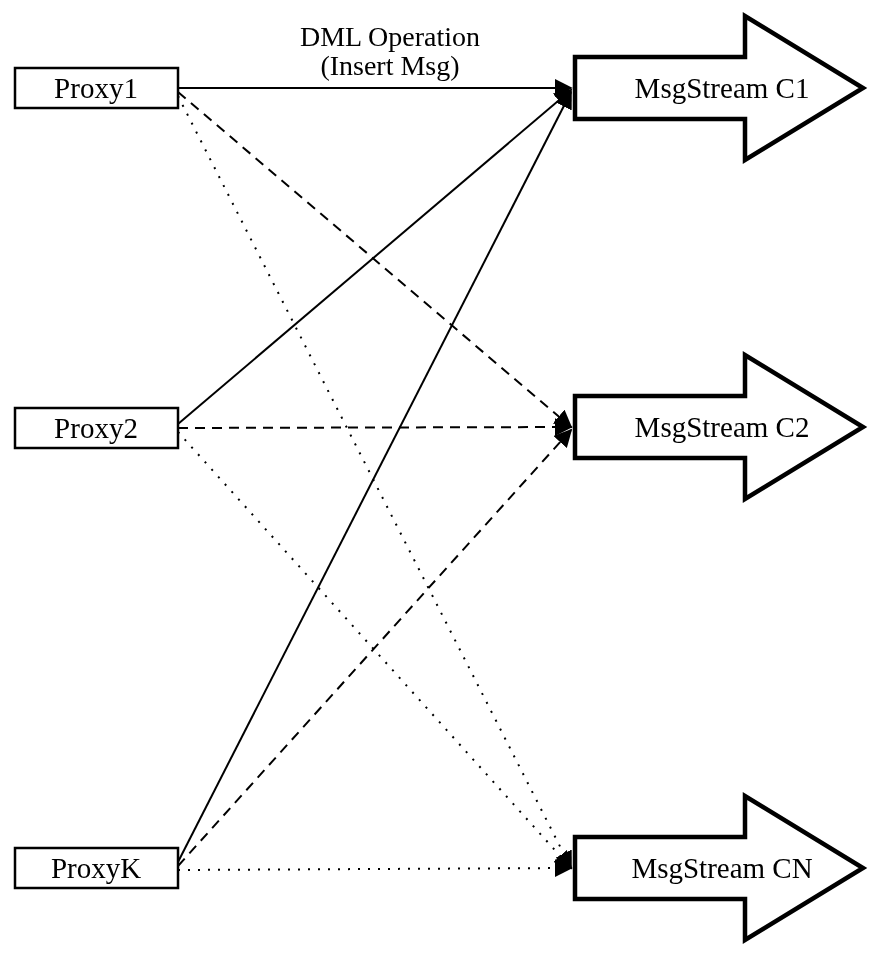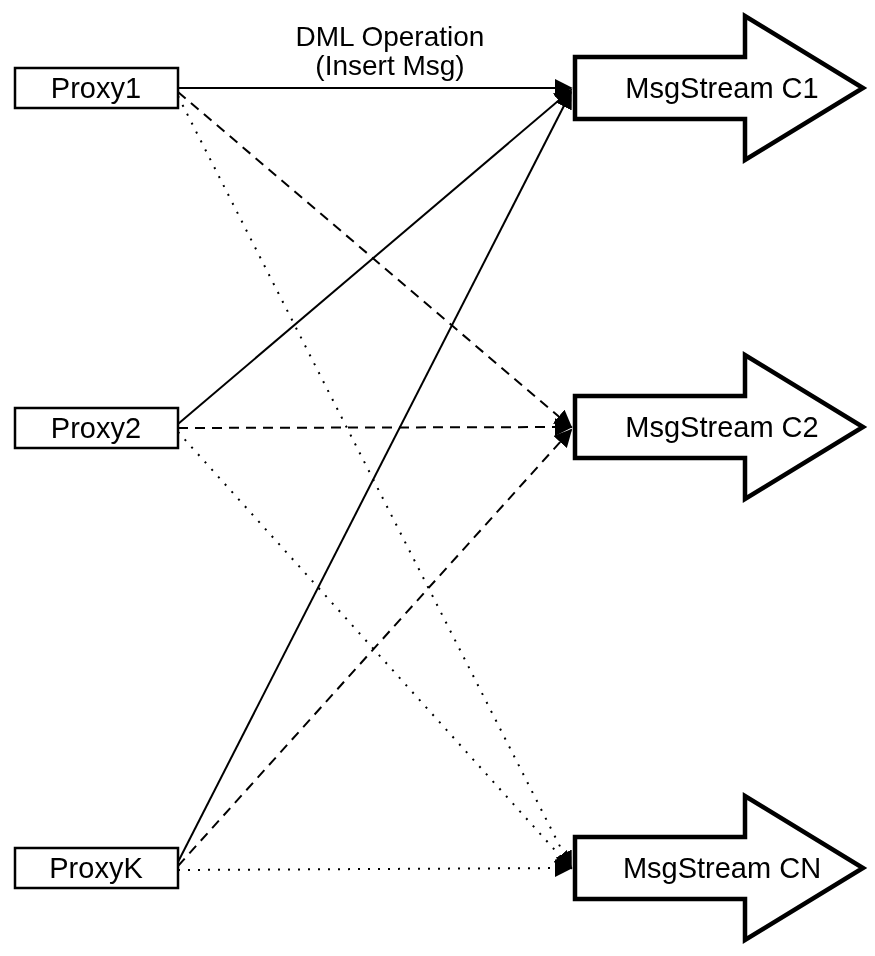--- a/index.html
+++ b/index.html
@@ -5,21 +5,21 @@
   html, body {
     margin: 0;
     padding: 0;
     background: #ffffff;
   }
   .canvas {
     position: relative;
     width: 875px;
     height: 956px;
     background: #ffffff;
-    font-family: Liberation Sans, sans-serif;
+    font-family: Liberation Serif, serif;
   }
   svg {
     display: block;
   }
   .edge {
     stroke: #000000;
     stroke-width: 2;
     fill: none;
   }
   .edge.dashed { stroke-dasharray: 10 7; }

